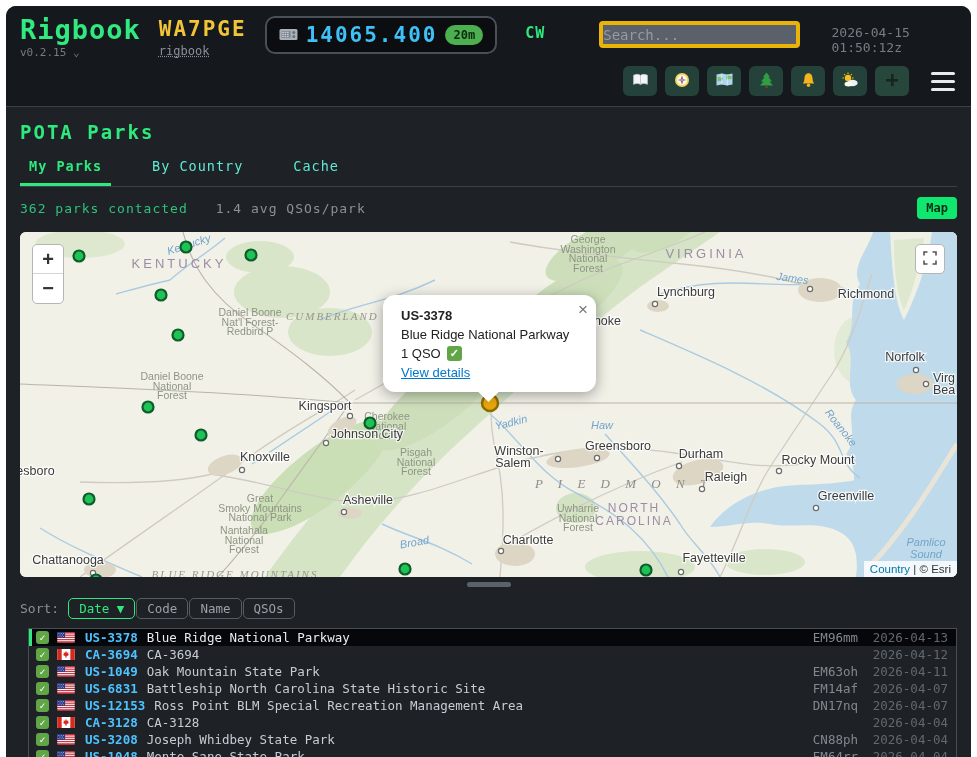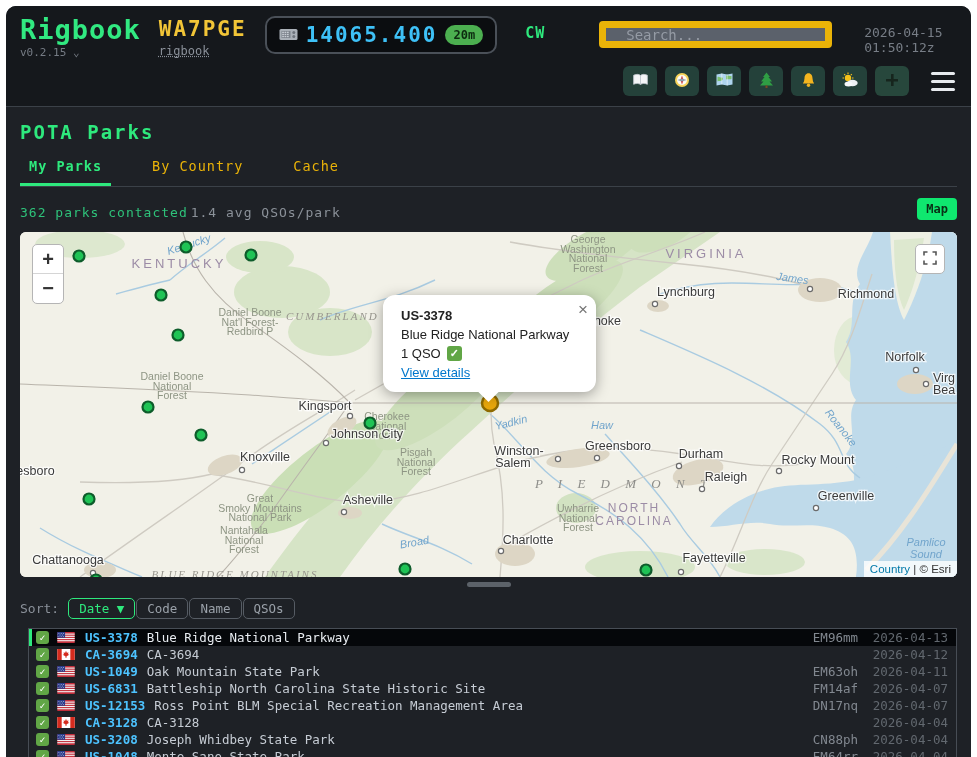--- a/index.html
+++ b/index.html
@@ -16,43 +16,43 @@
   .callsign { color: #f2c537; font-weight: bold; font-size: 21px; letter-spacing: 2px; }
   .callsign-sub { color: #8a9099; font-size: 12px; margin-top: 3px;
                   text-decoration: underline dotted #8a9099; width: max-content; }
   .freq-box { display: flex; align-items: center; gap: 8px; background: #0b0d10;
               border: 2px solid #4a5058; border-radius: 10px; padding: 5px 12px;
               margin-left: 18px; margin-top: 2px; }
   .freq-value { color: #3ec1f7; font-weight: bold; font-size: 21px; letter-spacing: 2px; }
   .band-pill { background: #4caf50; color: #0d2b10; font-weight: bold; font-size: 12px;
                border-radius: 999px; padding: 3px 8px; }
   .mode { color: #2ee97d; font-weight: bold; font-size: 15px; margin: 10px 0 0 28px; letter-spacing: 1px; }
-  .search { width: 248px; height: 27px; background: #5b616b; border: 7px solid #eab308;
+  .search { width: 248px; height: 27px; background: #5b616b; border: 4px solid #eab308;
             border-radius: 4px; color: #e8ebee; font-family: inherit; font-size: 14px;
-            padding: 0 20px; margin: 7px 0 0 54px; }
+            padding: 0 0; margin: 7px 0 0 54px; }
   .search::placeholder { color: #959ba5; }
   .clock { margin-left: auto; margin-top: 11px; color: #777d86; font-size: 13px; padding-left: 32px; }
 
   .hrow2 { display: flex; align-items: center; justify-content: flex-end; gap: 8px;
            margin-top: 7px; padding-bottom: 10px; }
   .icon-btn { width: 34px; height: 30px; background: #24413a; border: none; border-radius: 6px;
               display: flex; align-items: center; justify-content: center; cursor: pointer; }
   .icon-btn.add { background: #27473c; }
   .burger { display: flex; flex-direction: column; gap: 5px; margin-left: 12px; background: none;
             border: none; cursor: pointer; padding: 2px; }
   .burger span { display: block; width: 24px; height: 3px; background: #e7eaee; border-radius: 2px; }
 
   
   main { padding: 0 14px; }
   .page-title { color: #2ee97d; font-size: 19px; font-weight: bold; letter-spacing: 2px; margin-top: 14px; }
   .tabs { display: flex; border-bottom: 1px solid #3b4148; margin-top: 10px; }
-  .tab { color: #eab308; font-size: 13.5px; padding: 5px 9px 9px 9px; margin-right: 32px;
+  .tab { color: #5eead4; font-size: 13.5px; padding: 5px 9px 9px 9px; margin-right: 32px;
          border-bottom: 3px solid transparent; cursor: pointer; letter-spacing: 1px; }
   .tab.active { color: #2ee97d; font-weight: bold; border-bottom-color: #2ee97d; }
-  .stats-row { display: flex; align-items: flex-end; gap: 3px; margin-top: 9px; height: 24px; }
+  .stats-row { display: flex; align-items: center; gap: 28px; margin-top: 9px; height: 24px; }
   .stat-green { color: #2ec27a; font-size: 13px; letter-spacing: 1px; }
   .stat-gray { color: #8b9199; font-size: 13px; letter-spacing: 1px; }
   .map-btn { margin-left: auto; background: #0fe76f; color: #0a2e16; font-family: inherit;
              font-weight: bold; font-size: 12px; border: none; border-radius: 4px;
              padding: 4px 9px; cursor: pointer; }
 
   
   .map { position: relative; margin-top: 12px; height: 345px; border-radius: 6px;
          overflow: hidden; background: #f2f1e8; }
   .map svg.base { position: absolute; inset: 0; }

